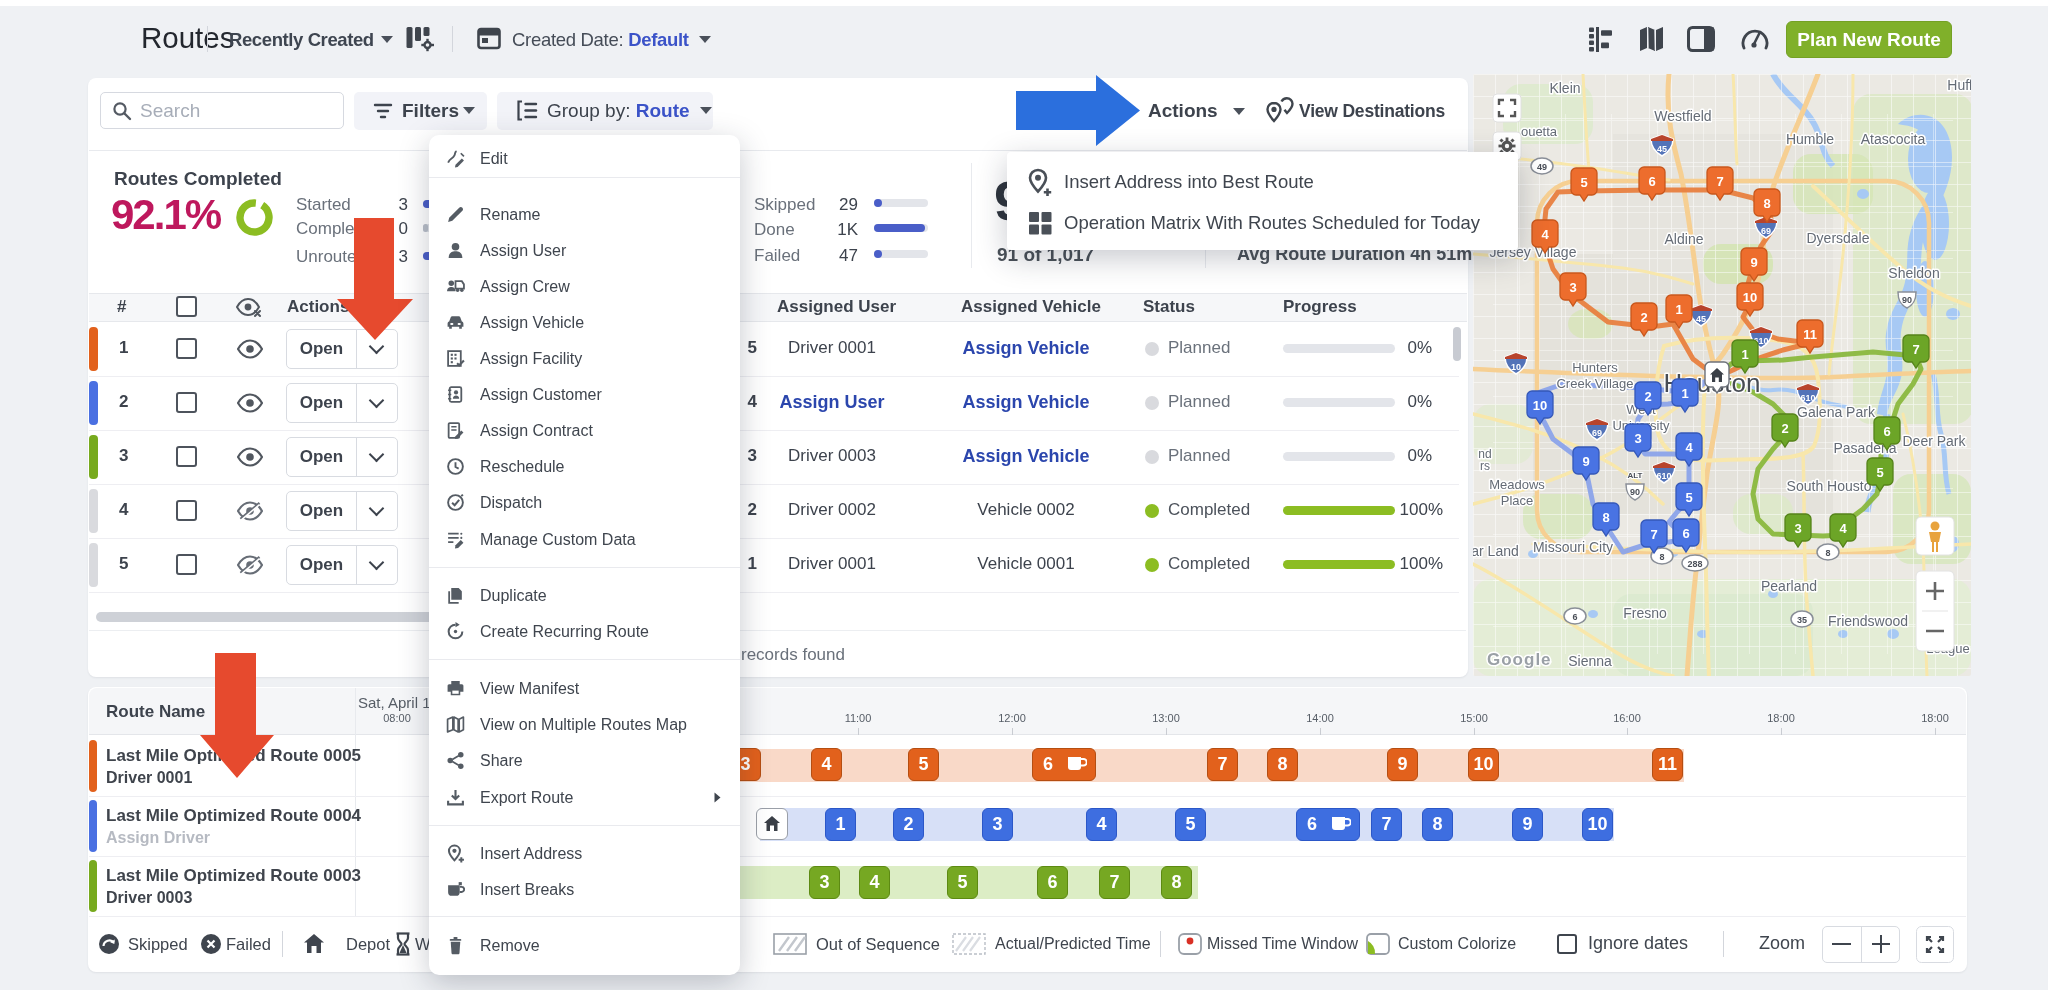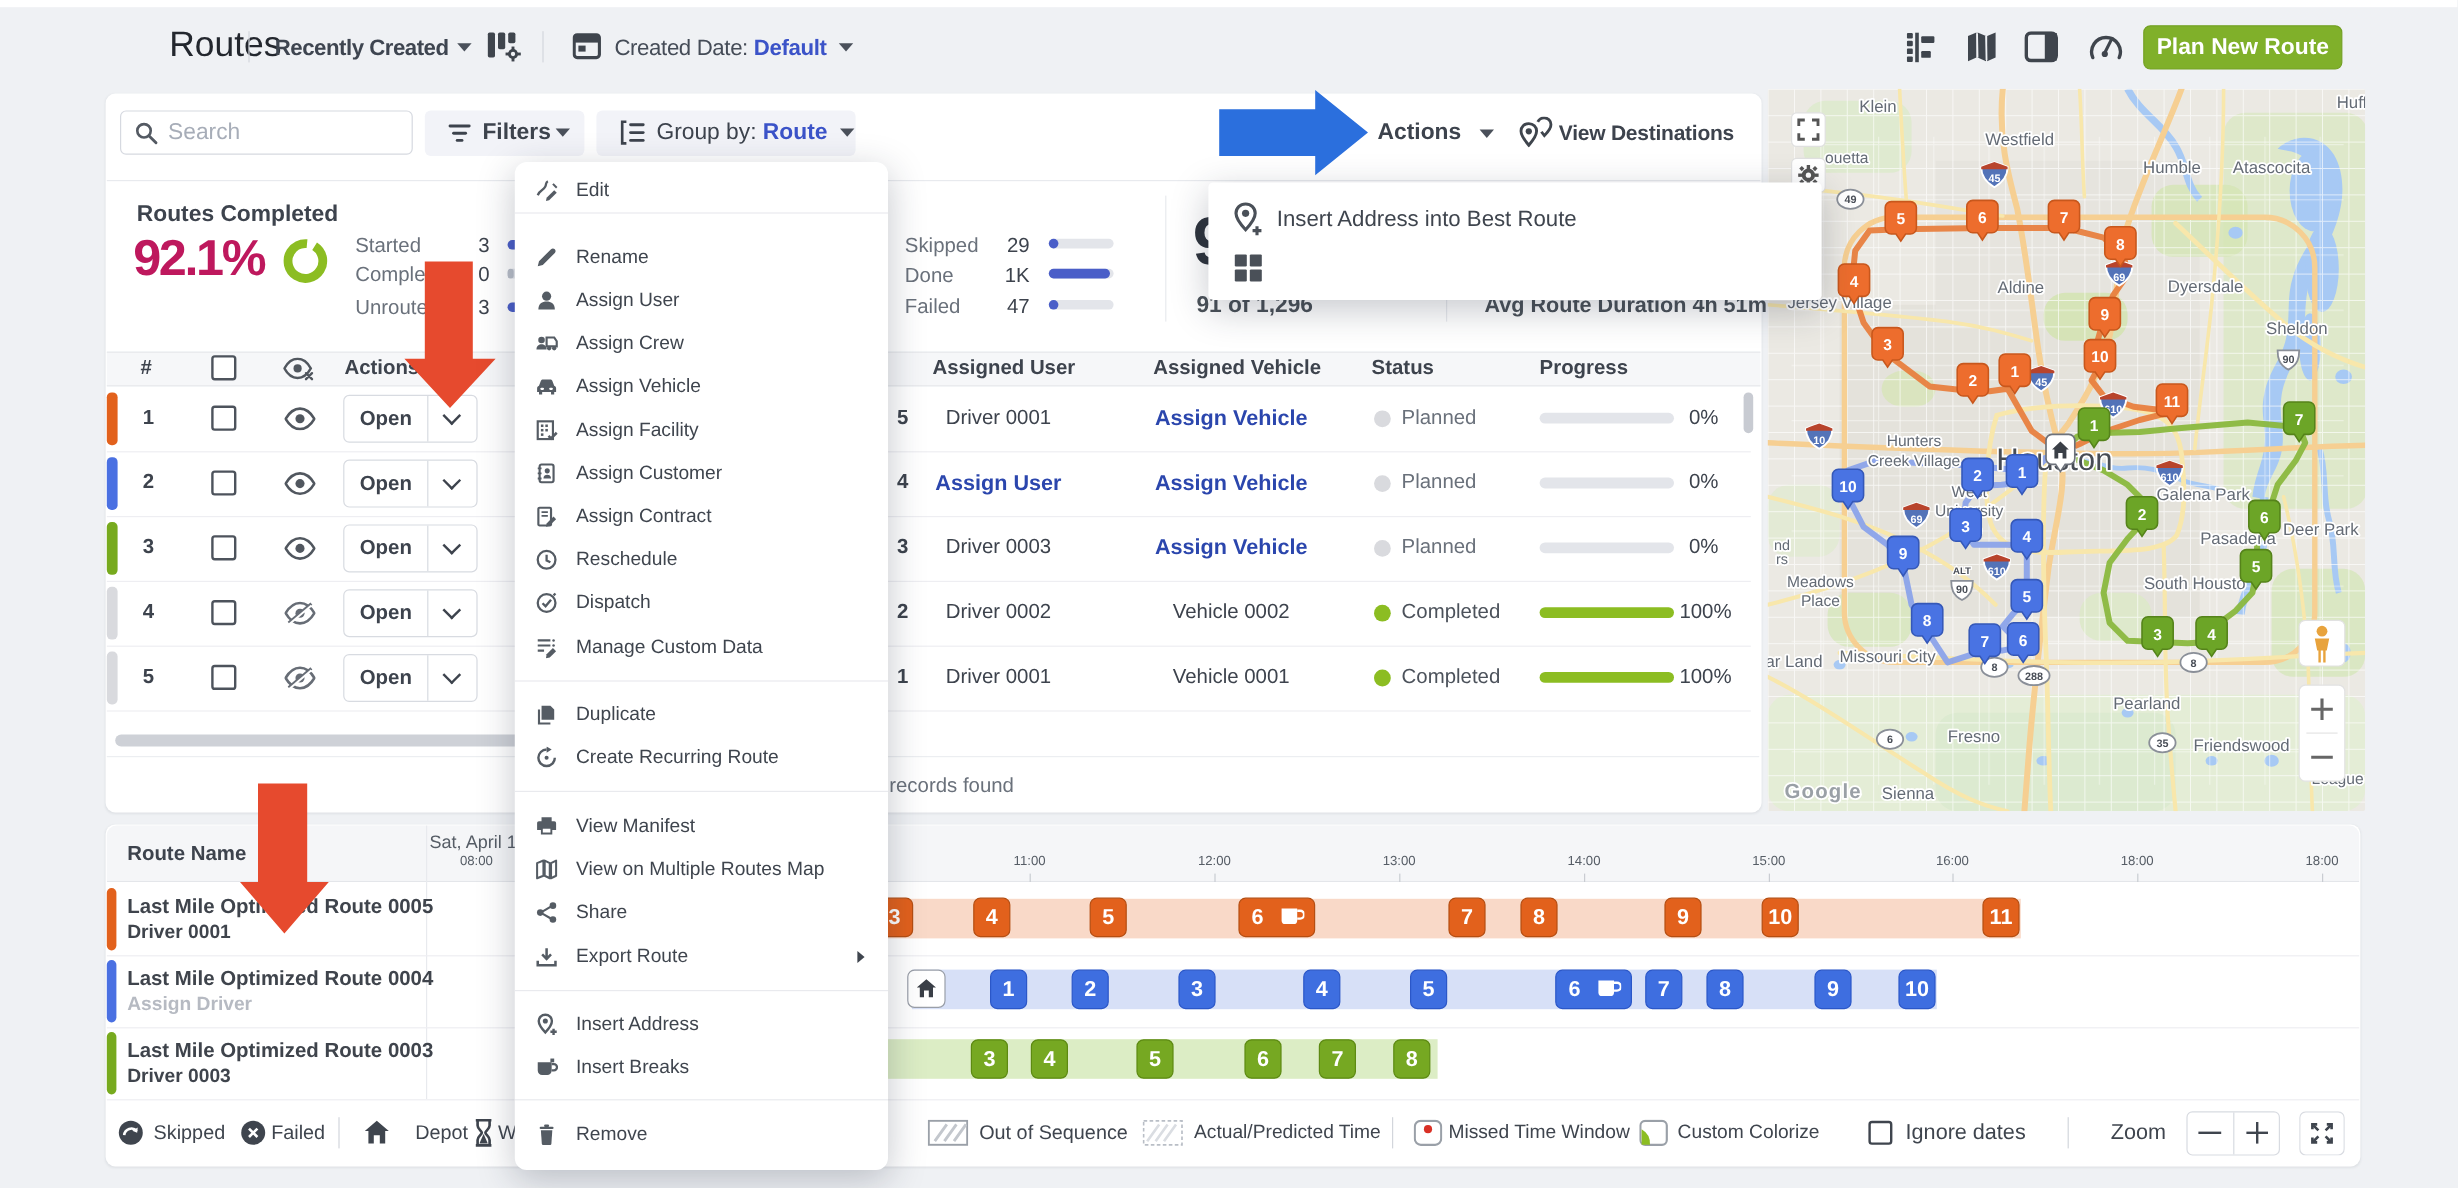--- a/index.html
+++ b/index.html
@@ -158,21 +158,21 @@
   <div class="abs" style="left:820px;top:246px;width:38px;text-align:right;font-size:17px;color:#3d434d;">47</div>
   <div class="abs" style="left:874px;top:199px;width:54px;height:8px;border-radius:4px;background:#e3e5ea;"></div>
   <div class="abs" style="left:874px;top:199px;width:8px;height:8px;border-radius:4px;background:#4a5ec8;"></div>
   <div class="abs" style="left:874px;top:224px;width:54px;height:8px;border-radius:4px;background:#e3e5ea;"></div>
   <div class="abs" style="left:874px;top:224px;width:51px;height:8px;border-radius:4px;background:#4a5ec8;"></div>
   <div class="abs" style="left:874px;top:250px;width:54px;height:8px;border-radius:4px;background:#e3e5ea;"></div>
   <div class="abs" style="left:874px;top:250px;width:8px;height:8px;border-radius:4px;background:#4a5ec8;"></div>
 
   <div class="abs" style="left:971px;top:163px;width:1px;height:105px;background:#e8eaee;"></div>
   <div class="abs" style="left:994px;top:168px;font-size:56px;font-weight:700;color:#2e343d;">9</div>
-  <div class="abs" style="left:997px;top:244px;font-size:19px;font-weight:700;color:#4a5158;">91 of 1,296</div>
+  <div class="abs" style="left:997px;top:244px;font-size:19px;font-weight:700;color:#4a5158;">91 of 1,017</div>
   <div class="abs" style="left:1205px;top:163px;width:1px;height:105px;background:#e8eaee;"></div>
   <div class="abs" style="left:1237px;top:244px;font-size:18px;font-weight:700;color:#4a5158;">Avg Route Duration 4h 51m</div>
 
   <div class="abs" style="left:89px;top:293px;width:1378px;height:29px;background:#f6f7f9;border-top:1px solid #e6e8ec;border-bottom:1px solid #e6e8ec;"></div>
   <div class="abs bar-num" style="left:117px;top:297px;">#</div>
   <div class="cbox" style="left:176px;top:296px;"></div>
   <svg class="abs" style="left:236px;top:298px;" width="26" height="20" viewBox="0 0 26 20">
     <path d="M1 9 C4 3.5 8 1 12 1 C16 1 20 3.5 23 9 C20 14.5 16 17 12 17 C8 17 4 14.5 1 9 Z" fill="none" stroke="#51575f" stroke-width="2"></path>
     <circle cx="12" cy="9" r="3.4" fill="#51575f"></circle>
     <path d="M19 13 L24 18 M24 13 L19 18" stroke="#51575f" stroke-width="2" stroke-linecap="round"></path>
@@ -952,20 +952,21 @@
       </svg>
     <div style="position:absolute;left:57px;top:19px;font-size:18.5px;color:#3f454e;">Insert Address into Best Route</div>
     <svg style="position:absolute;left:21px;top:59px;" width="25" height="25" viewBox="0 0 25 25">
         <g fill="#4a5058">
           <rect x="1" y="1" width="10" height="10" rx="1"></rect>
           <rect x="13.5" y="1" width="10" height="10" rx="1"></rect>
           <rect x="1" y="13.5" width="10" height="10" rx="1"></rect>
           <rect x="13.5" y="13.5" width="10" height="10" rx="1"></rect>
         </g>
       </svg>
+    <div style="position:absolute;left:57px;top:60px;font-size:18.5px;color:#3f454e;">Operation Matrix With Routes Scheduled for Today</div>
   </div>
   <svg class="abs" style="left:1010px;top:70px;z-index:60;" width="136" height="82" viewBox="0 0 136 82">
     <path d="M6 21 L86 21 L86 5 L130 40.5 L86 76 L86 60 L6 60 Z" fill="#2b6fdd"></path>
   </svg>
   <svg class="abs" style="left:330px;top:211px;z-index:40;" width="92" height="136" viewBox="0 0 92 136">
     <path d="M24 7 L64 7 L64 88 L83 88 L45 129 L7 88 L24 88 Z" fill="#e64a2e"></path>
   </svg>
   <svg class="abs" style="left:193px;top:646px;z-index:40;" width="90" height="138" viewBox="0 0 90 138">
     <path d="M22 7 L63 7 L63 89 L81 89 L44 132 L7 89 L22 89 Z" fill="#e64a2e"></path>
   </svg>

